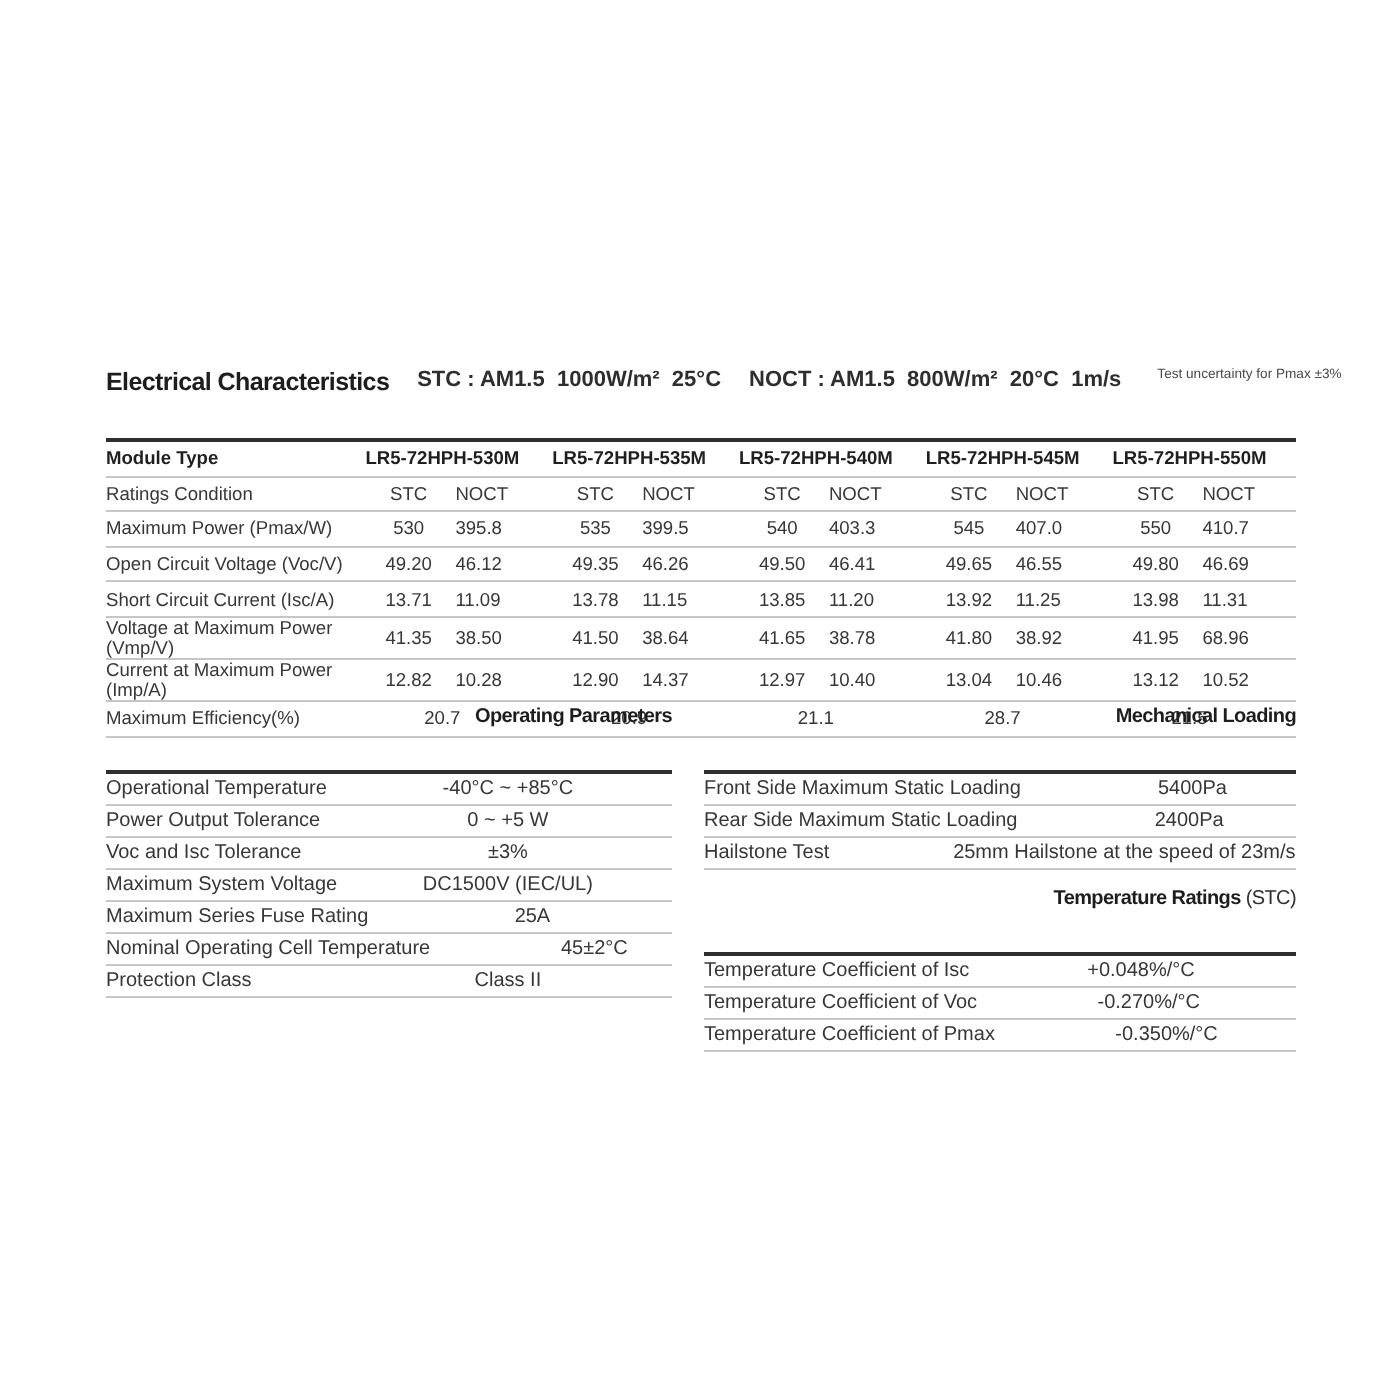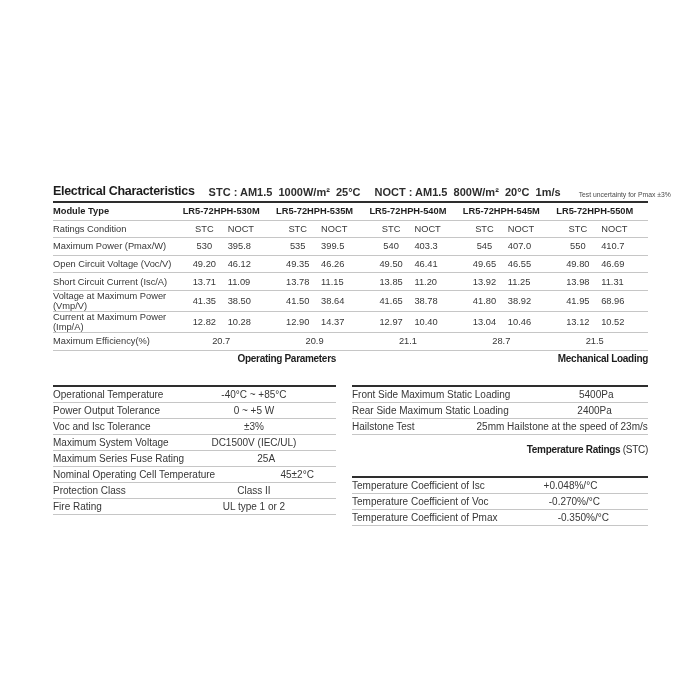--- a/index.html
+++ b/index.html
@@ -5,21 +5,21 @@
   html,body{margin:0;padding:0;}
   body{
     width:700px;height:700px;background:#ffffff;position:relative;
     font-family:"Liberation Sans",sans-serif;color:#373737;
     -webkit-font-smoothing:antialiased;
   }
   .abs{position:absolute;}
 
   
   #elec{left:53px;top:184px;width:595px;}
-  .elec-head{display:flex;align-items:flex-end;border-bottom:2px solid #2e2e2e;padding-bottom:3px;}
+  .elec-head{display:flex;align-items:flex-start;border-bottom:2px solid #2e2e2e;padding-bottom:21px;}
   .elec-title{font-size:12.5px;font-weight:bold;color:#1d1d1d;letter-spacing:-0.3px;white-space:nowrap;}
   .note{font-size:11px;font-weight:bold;color:#2e2e2e;white-space:pre;margin-left:14px;}
   .note-sm{font-size:6.8px;font-weight:normal;color:#4a4a4a;white-space:pre;margin-left:18px;}
 
   table{width:100%;border-collapse:collapse;table-layout:fixed;font-size:9.3px;color:#373737;}
   td{border-bottom:1px solid #c6c6c6;height:16.6px;padding:0;vertical-align:middle;}
   td.lab{text-align:left;}
   td.v{text-align:center;}
   td.v.noct{padding-right:26px;}
   td.grp{text-align:center;padding-right:13px;}
@@ -183,24 +183,20 @@
     <span class="pv">25A</span>
   </div>
   <div class="prow">
     <span class="pl">Nominal Operating Cell Temperature</span>
     <span class="pv">45±2°C</span>
   </div>
   <div class="prow">
     <span class="pl">Protection Class</span>
     <span class="pv">Class II</span>
   </div>
-  <div class="prow">
-    <span class="pl">Fire Rating</span>
-    <span class="pv">UL type 1 or 2</span>
-  </div>
 </div>
 
 <div class="abs pcol-right">
   <div>
     <div class="sec-head">Mechanical Loading</div>
     <div class="prow">
       <span class="pl">Front Side Maximum Static Loading</span>
       <span class="pv">5400Pa</span>
     </div>
     <div class="prow">

